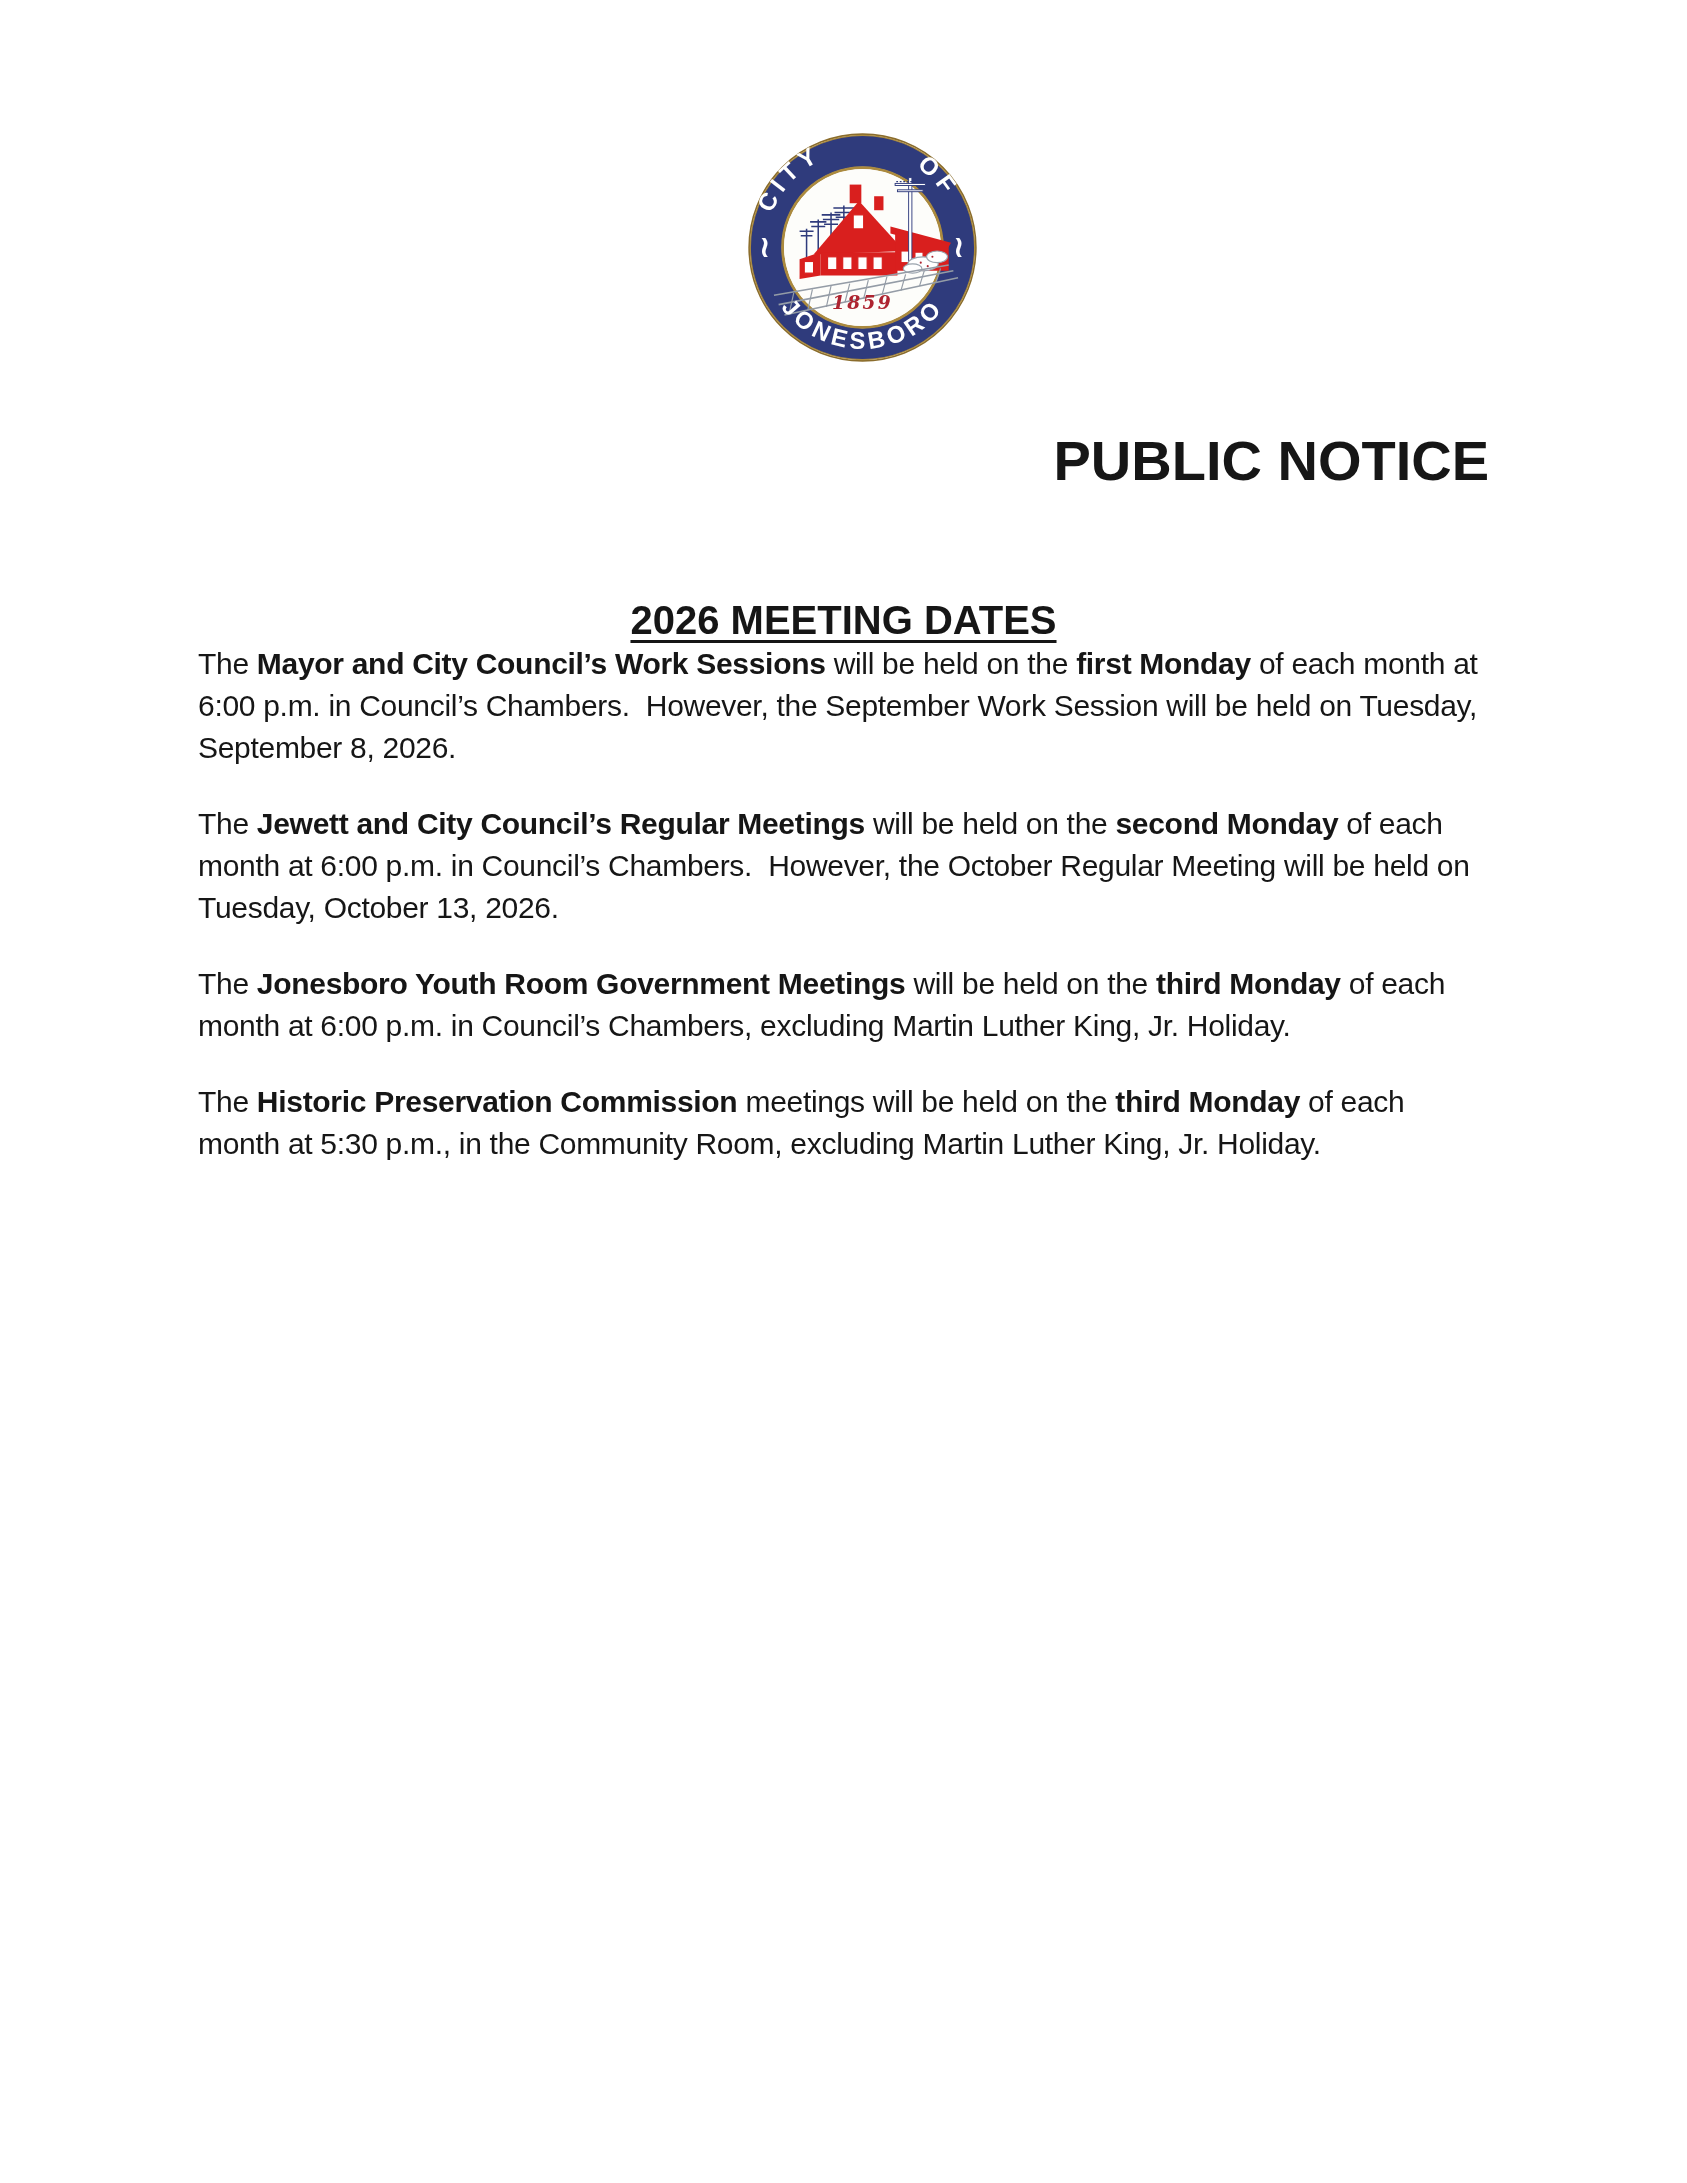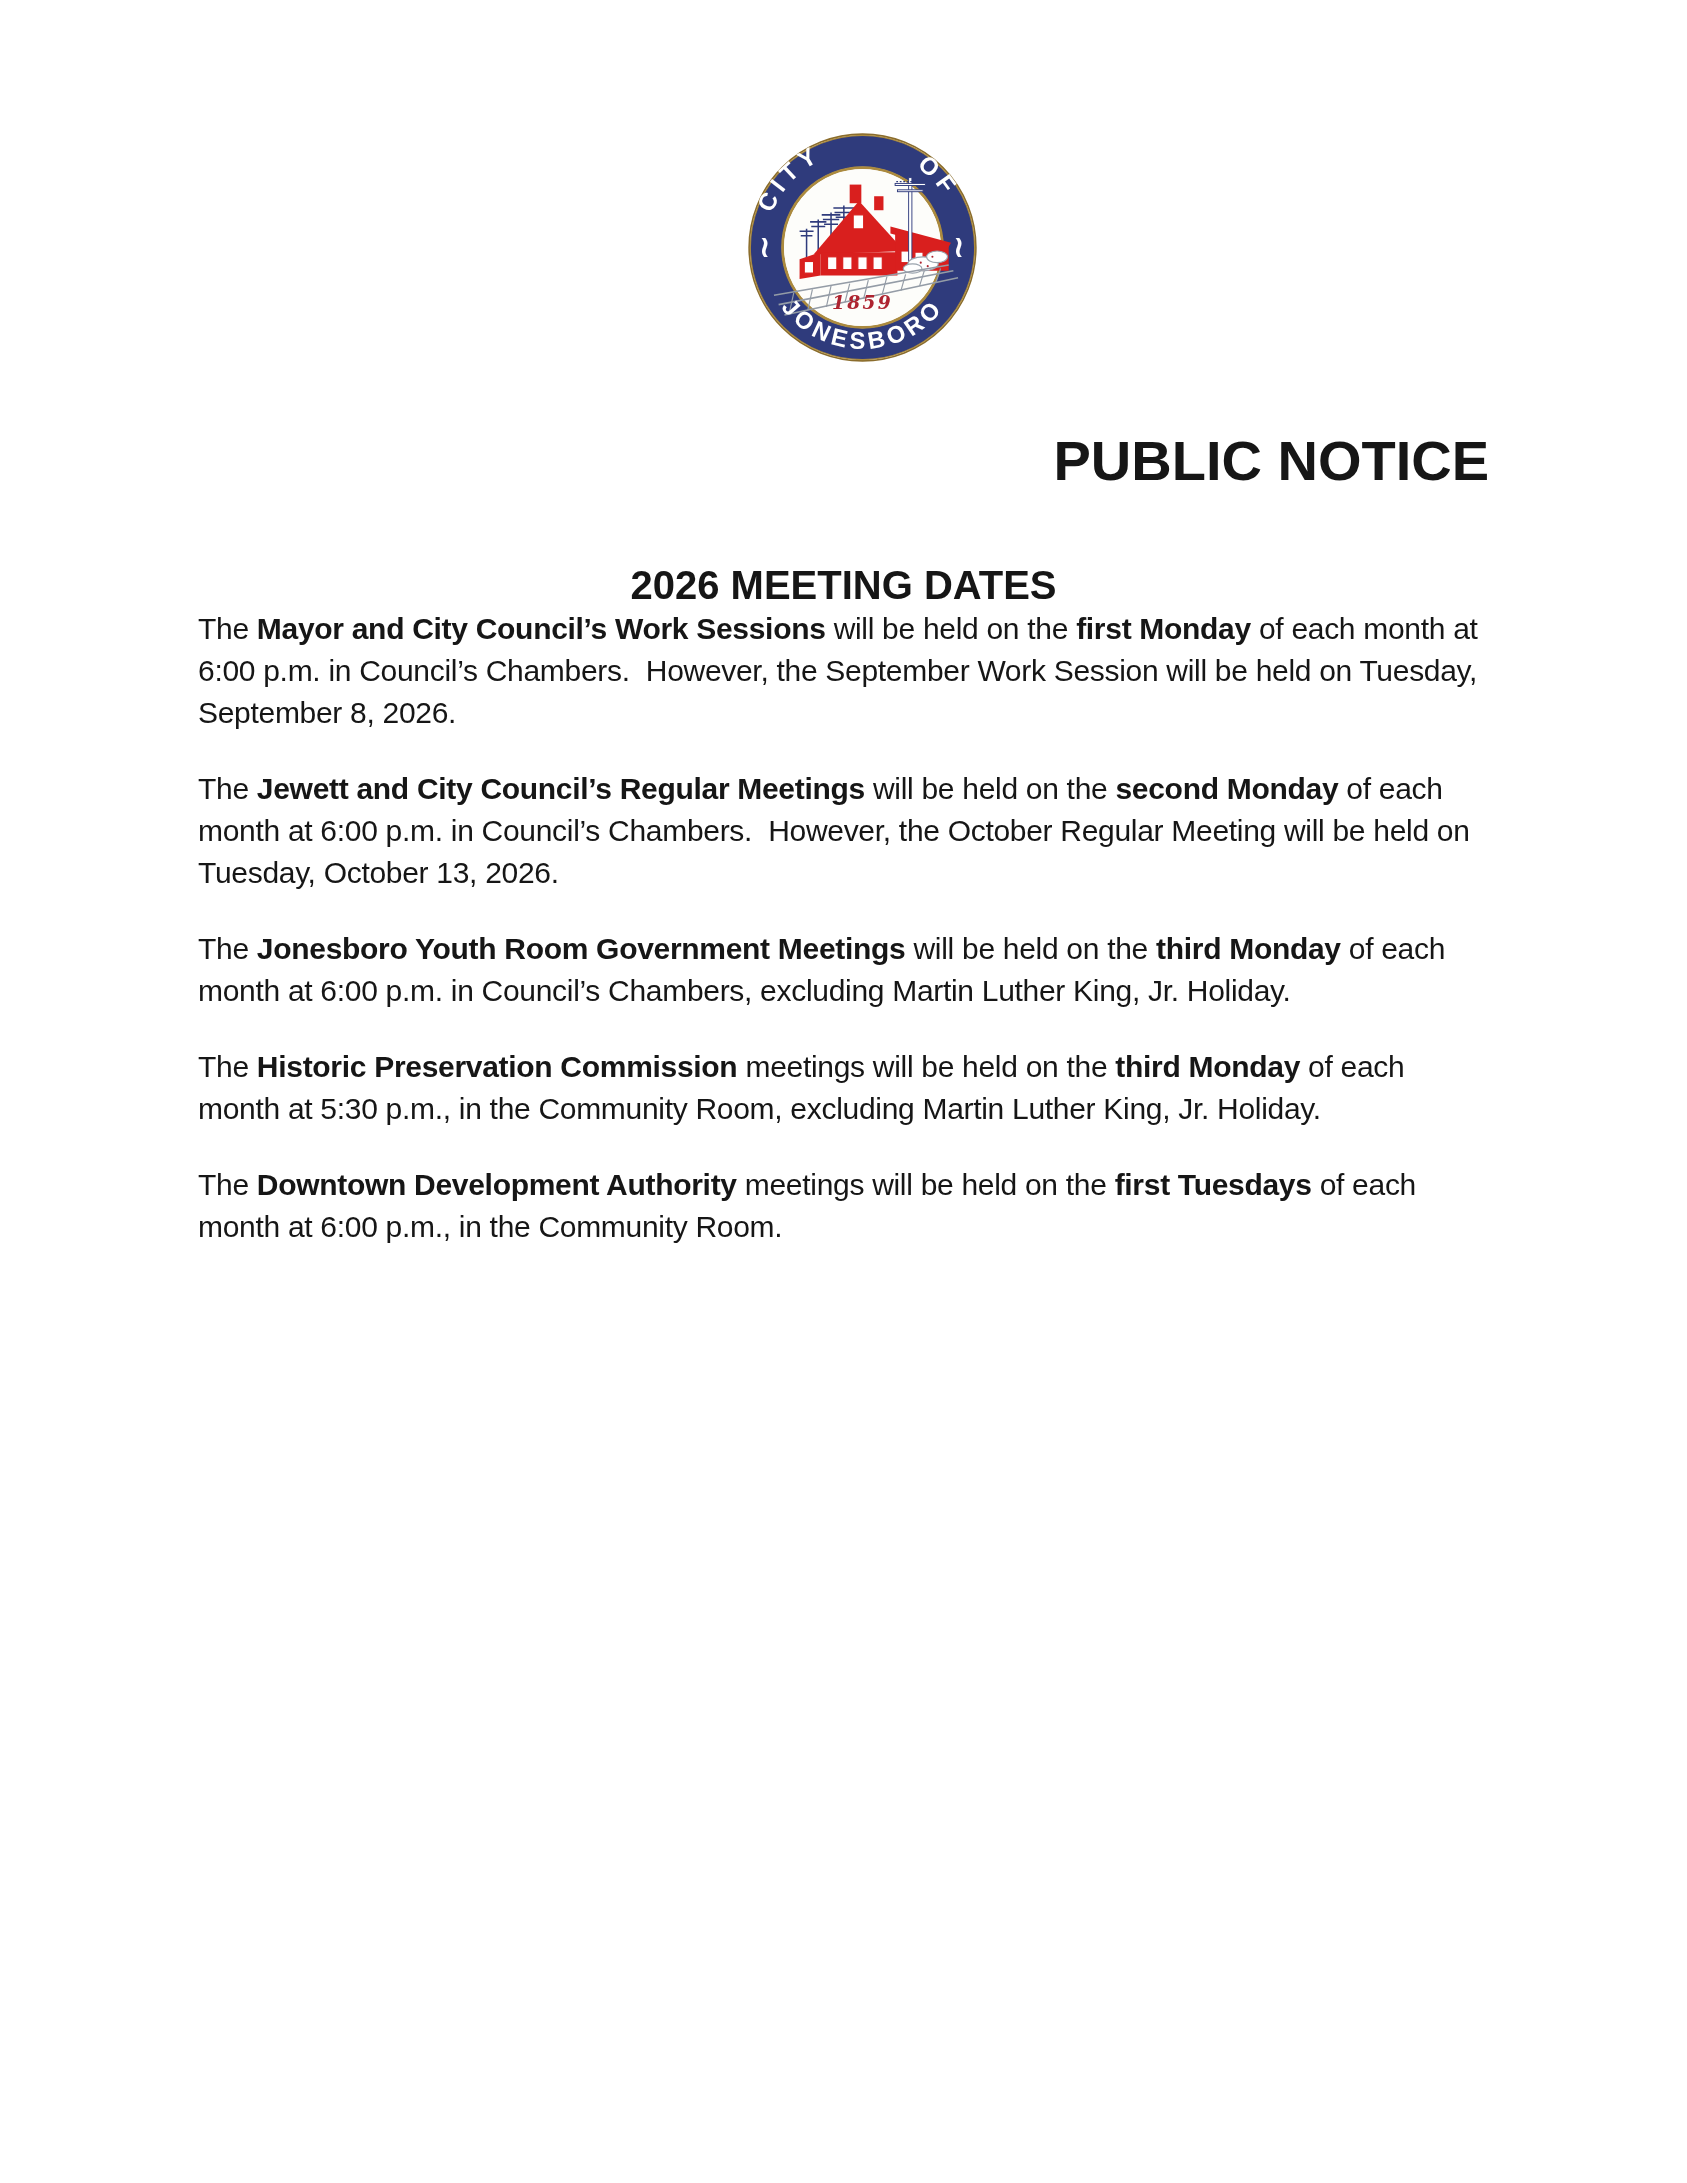--- a/index.html
+++ b/index.html
@@ -13,21 +13,21 @@
   }
   .page{box-sizing:border-box;width:1687px;height:2183px;padding:131px 198px 0 198px;background:var(--paper);}
   .seal-wrap{width:233px;height:233px;margin:0 auto;position:relative;left:18.5px;}
   .seal-wrap svg{display:block;}
   .title{
     text-align:right;font-size:56px;font-weight:700;line-height:1;
     margin:69px 0 0 0;letter-spacing:0;color:var(--ink);
   }
   .subtitle{
     text-align:center;font-size:40px;font-weight:700;line-height:1.15;
-    margin:73px 0 0 0;text-decoration-thickness:2.6px;text-underline-offset:6px;
+    margin:108px 0 0 0;text-decoration:underline;text-decoration-thickness:2.6px;text-underline-offset:6px;
   }
   .body-text{font-size:30px;line-height:42px;letter-spacing:-0.3px;}
   .para{margin:0 0 34px 0;white-space:pre-wrap;}
   .para .bold{font-weight:700;}
   .signature{font-style:italic;margin-top:36px;line-height:43px;}
   
   .ring-white{fill:#ffffff;}
   .gold-stroke{fill:none;stroke:var(--gold);}
   .gold-stroke-dark{fill:none;stroke:var(--gold-dark);}
   .navy-band{fill:none;stroke:var(--navy);}
@@ -143,20 +143,19 @@
 
   <h1 class="title">PUBLIC NOTICE</h1>
 
   <h2 class="subtitle">2026 MEETING DATES</h2>
 
   <div class="body-text">
     <p class="para"><span>The </span><span class="bold">Mayor and City Council’s Work Sessions</span><span> will be held on the </span><span class="bold">first Monday</span><span> of each month at 6:00 p.m. in Council’s Chambers.  However, the September Work Session will be held on Tuesday, September 8, 2026.</span></p>
     <p class="para"><span>The </span><span class="bold">Jewett and City Council’s Regular Meetings</span><span> will be held on the </span><span class="bold">second Monday</span><span> of each month at 6:00 p.m. in Council’s Chambers.  However, the October Regular Meeting will be held on Tuesday, October 13, 2026.</span></p>
     <p class="para"><span>The </span><span class="bold">Jonesboro Youth Room Government Meetings</span><span> will be held on the </span><span class="bold">third Monday</span><span> of each month at 6:00 p.m. in Council’s Chambers, excluding Martin Luther King, Jr. Holiday.</span></p>
     <p class="para"><span>The </span><span class="bold">Historic Preservation Commission</span><span> meetings will be held on the </span><span class="bold">third Monday</span><span> of each month at 5:30 p.m., in the Community Room, excluding Martin Luther King, Jr. Holiday.</span></p>
-    <p class="para"><span>The </span><span class="bold">Downtown Development Authority</span><span> meetings will be held on the </span><span class="bold">first Tuesdays</span><span> of each month at 6:00 p.m., in the Community Room.</span></p>
 
     <div class="signature">
     </div>
   </div>
 
 </div>
 
 
 </body></html>

